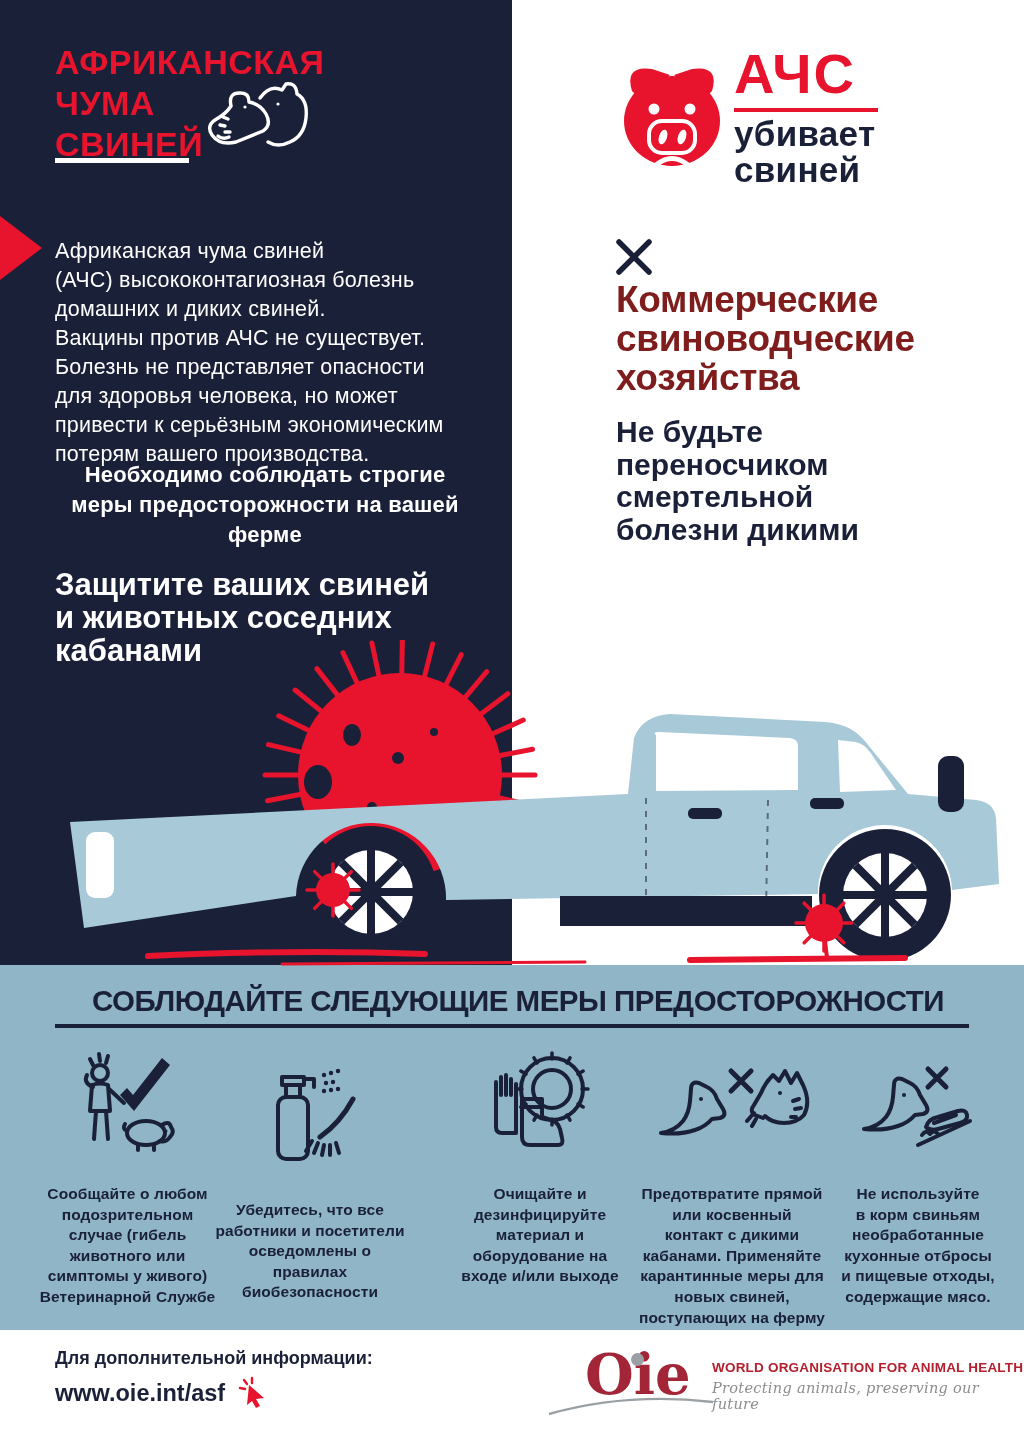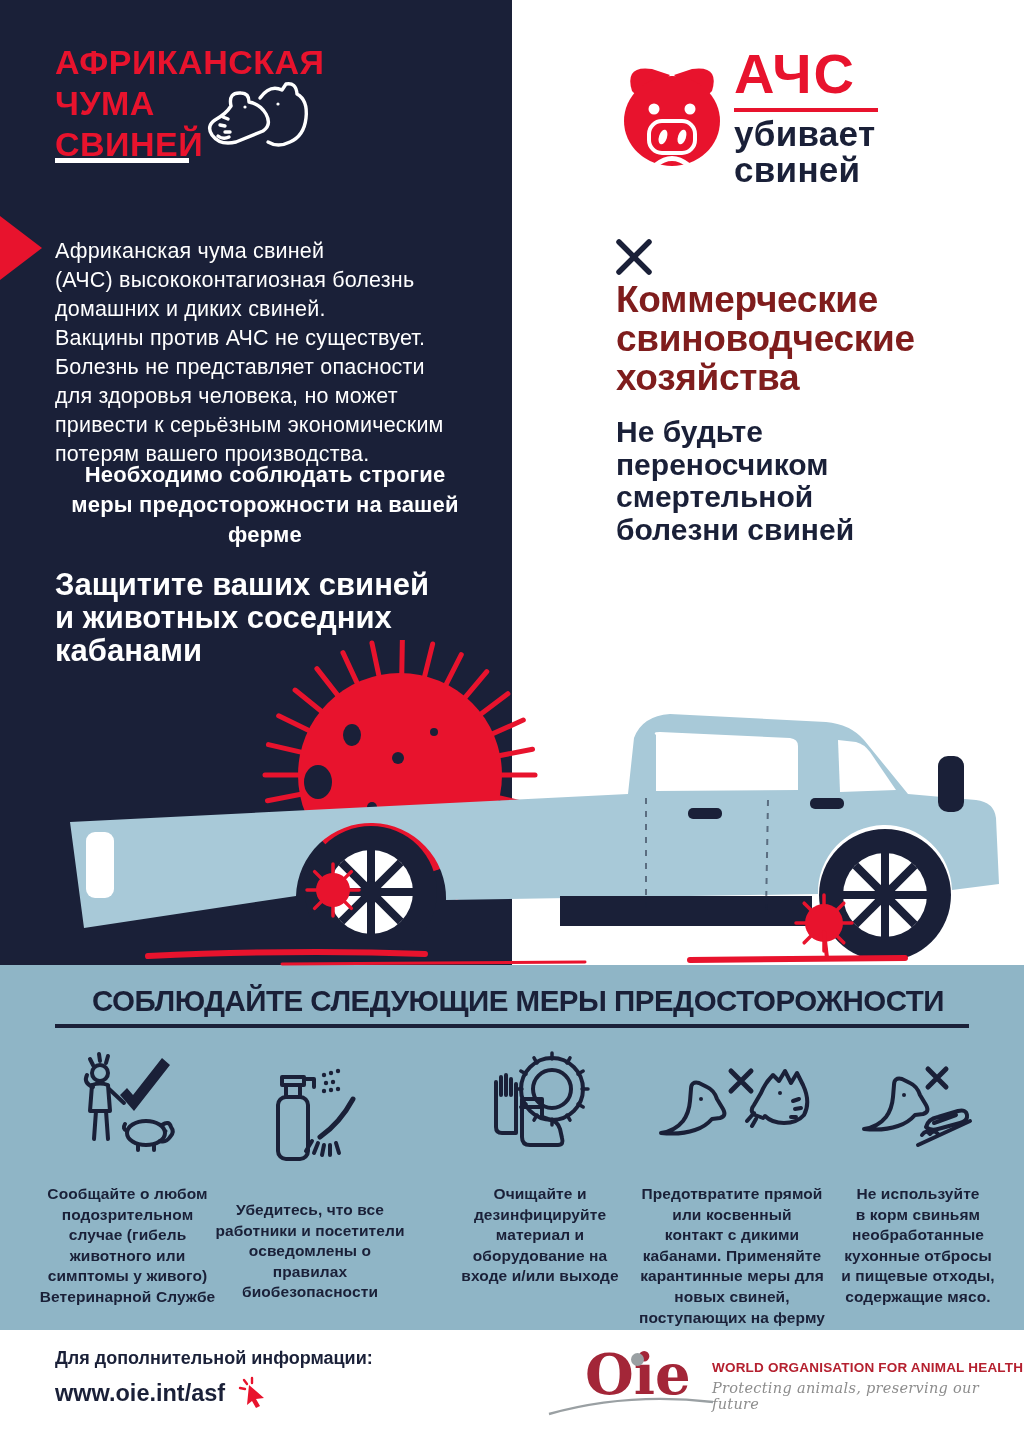--- a/index.html
+++ b/index.html
@@ -123,21 +123,21 @@
   <svg class="abs xmark" width="42" height="42" viewBox="0 0 42 42">
     <path d="M6 6 L36 36 M36 6 L6 36" stroke="#1a2038" stroke-width="5.5" stroke-linecap="round"></path>
   </svg>
 
   <div class="abs audience pre">Коммерческие
 свиноводческие
 хозяйства</div>
   <div class="abs message pre">Не будьте
 переносчиком
 смертельной
-болезни свиней</div>
+болезни дикими</div>
 
   <svg class="abs truck-svg" width="1024" height="330" viewBox="0 0 1024 330">
 
     <g stroke="#e8132d" stroke-width="5" stroke-linecap="round">
       <line x1="265" y1="135" x2="535" y2="135"></line>
       <line x1="265" y1="135" x2="535" y2="135" transform="rotate(13 400 135)"></line>
       <line x1="265" y1="135" x2="535" y2="135" transform="rotate(26 400 135)"></line>
       <line x1="265" y1="135" x2="535" y2="135" transform="rotate(39 400 135)"></line>
       <line x1="265" y1="135" x2="535" y2="135" transform="rotate(52 400 135)"></line>
       <line x1="265" y1="135" x2="535" y2="135" transform="rotate(65 400 135)"></line>

